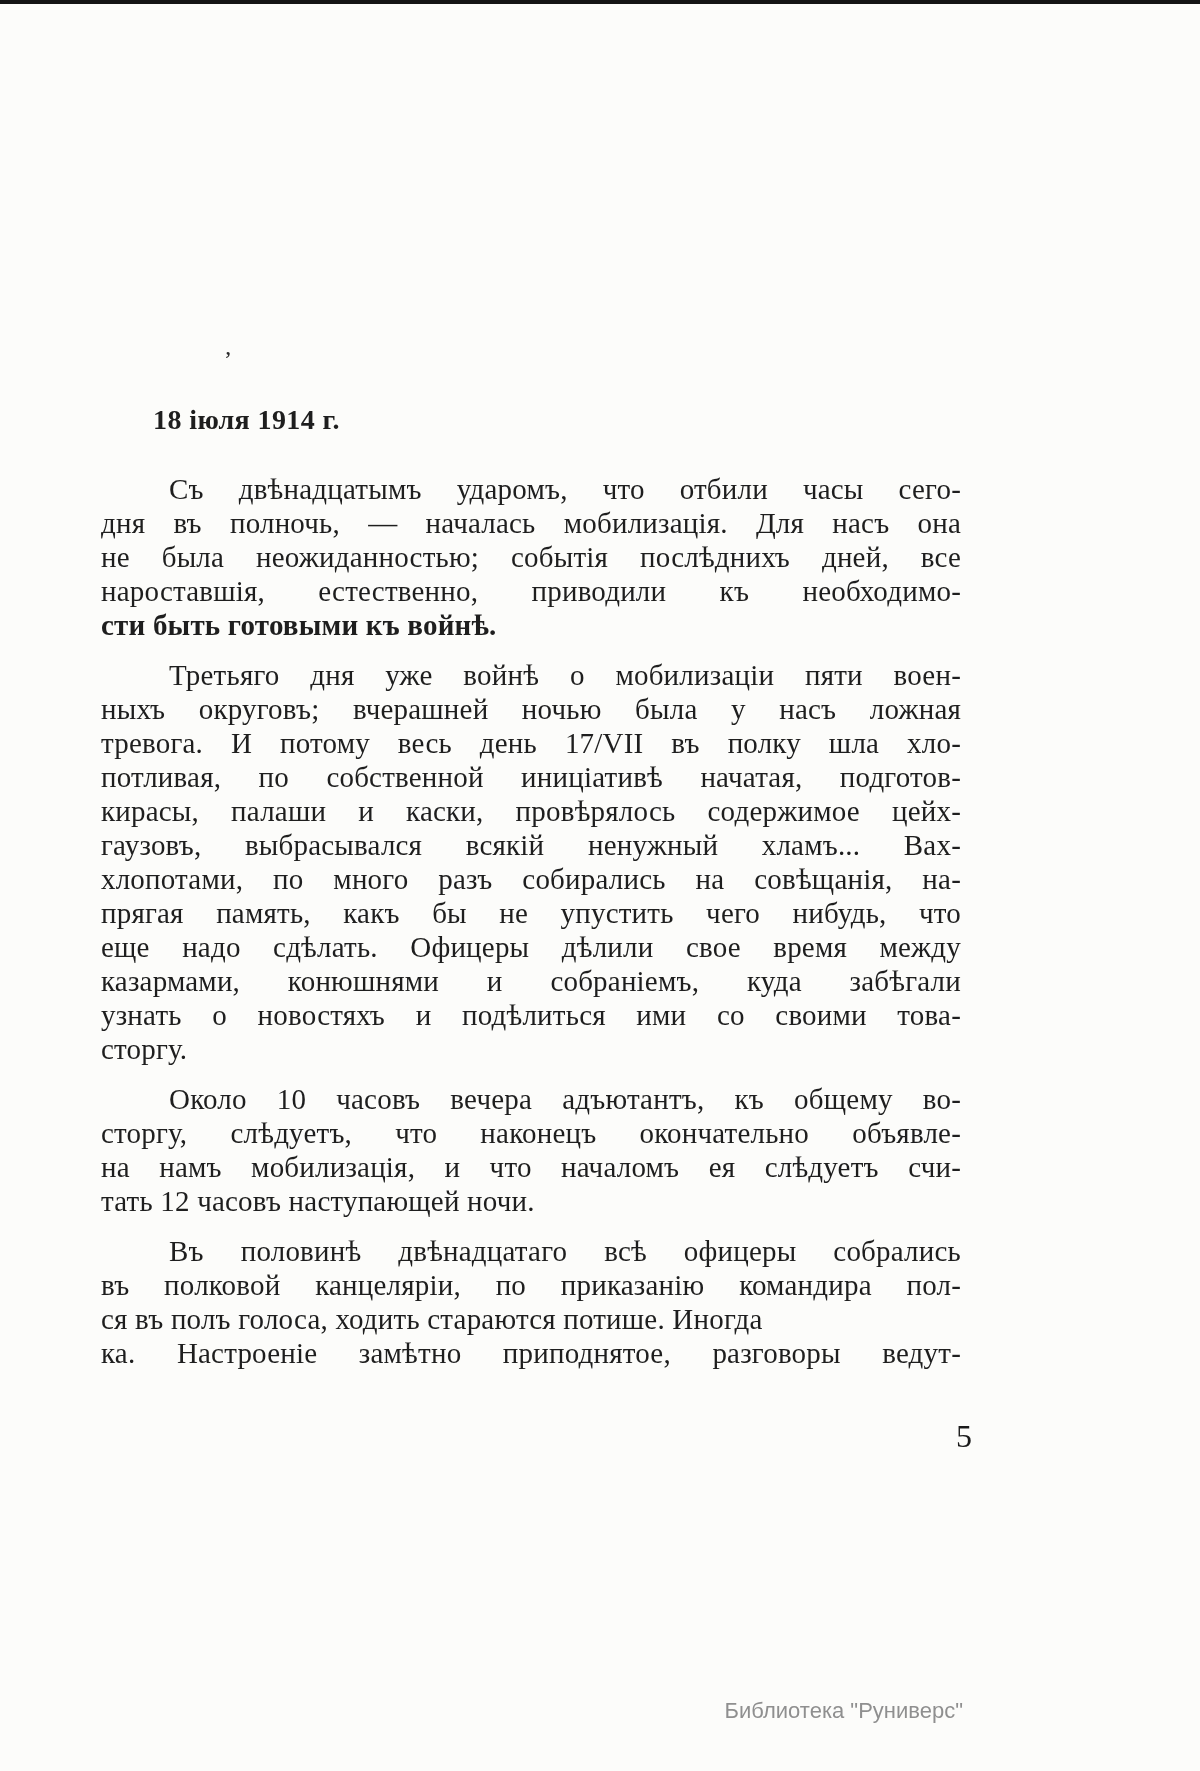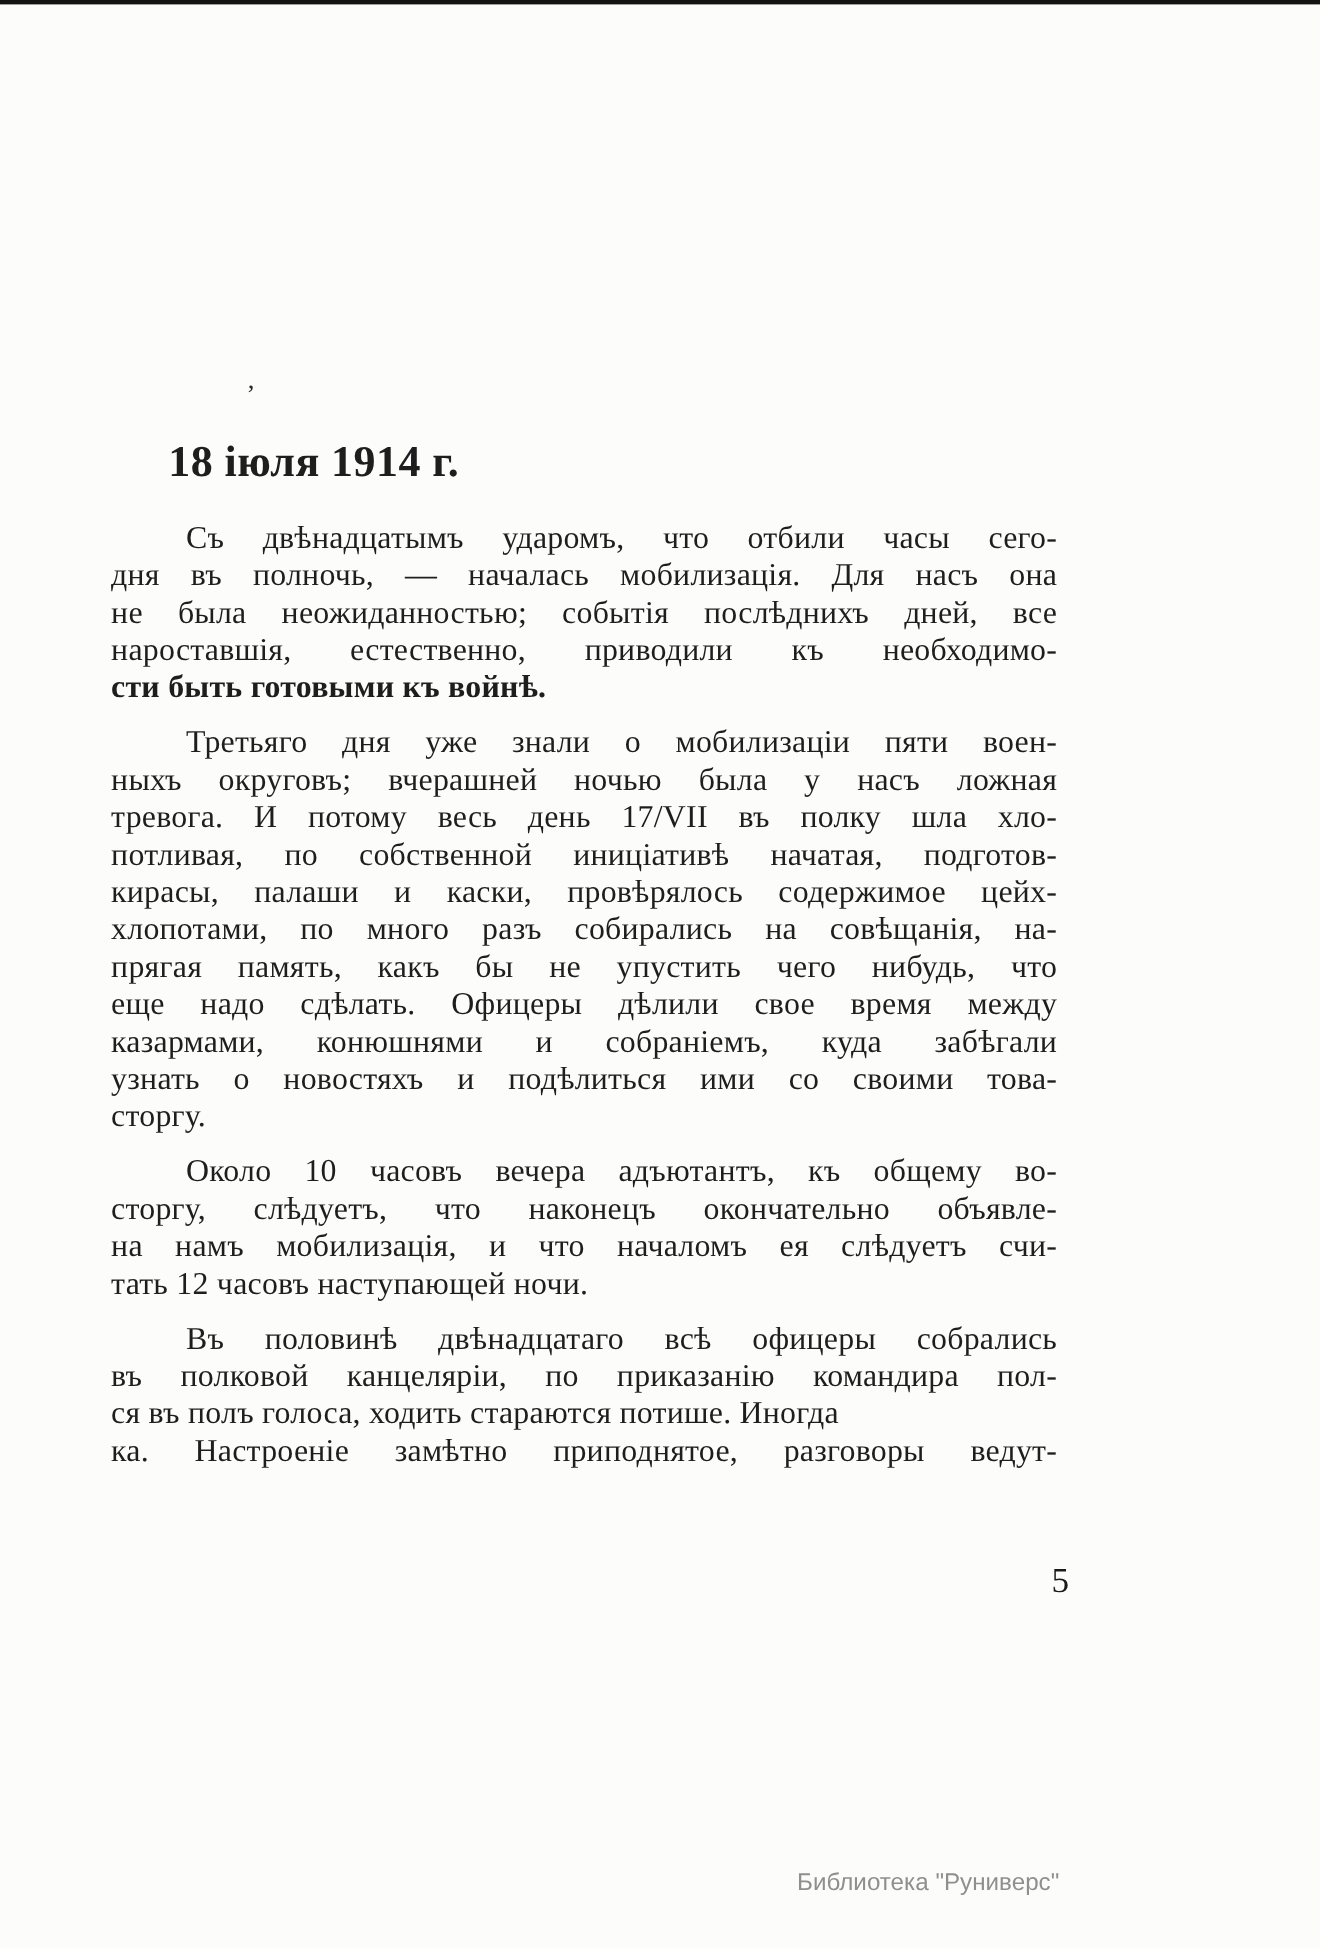--- a/index.html
+++ b/index.html
@@ -24,21 +24,21 @@
     font-size: 24px;
     color: #2a2a2a;
   }
   .text-block {
     position: absolute;
     left: 85px;
     top: 402px;
     width: 892px;
   }
   .heading {
-    font-size: 40px;
+    font-size: 28px;
     font-weight: bold;
     margin: 0 0 34px 0;
     text-indent: 68px;
     letter-spacing: 0.4px;
     line-height: 36px;
   }
   .paragraph { margin: 16px; padding: 0; }
   .line {
     font-size: 29px;
     line-height: 34px;
@@ -77,25 +77,26 @@
     <h1 class="heading">18 іюля 1914 г.</h1>
     <div id="paragraphs">
         <div class="paragraph">
           <div class="line first">Съ двѣнадцатымъ ударомъ, что отбили часы сего-</div>
           <div class="line">дня въ полночь, — началась мобилизація. Для насъ она</div>
           <div class="line">не была неожиданностью; событія послѣднихъ дней, все</div>
           <div class="line">нароставшія, естественно, приводили къ необходимо-</div>
           <div class="line last bold">сти быть готовыми къ войнѣ.</div>
         </div>
         <div class="paragraph">
-          <div class="line first">Третьяго дня уже знали о мобилизаціи пяти воен-</div>
+          <div class="line first">Третьяго дня уже войнѣ о мобилизаціи пяти воен-</div>
           <div class="line">ныхъ округовъ; вчерашней ночью была у насъ ложная</div>
           <div class="line">тревога. И потому весь день 17/VII въ полку шла хло-</div>
           <div class="line">потливая, по собственной иниціативѣ начатая, подготов-</div>
           <div class="line">кирасы, палаши и каски, провѣрялось содержимое цейх-</div>
+          <div class="line">гаузовъ, выбрасывался всякій ненужный хламъ... Вах-</div>
           <div class="line">хлопотами, по много разъ собирались на совѣщанія, на-</div>
           <div class="line">прягая память, какъ бы не упустить чего нибудь, что</div>
           <div class="line">еще надо сдѣлать. Офицеры дѣлили свое время между</div>
           <div class="line">казармами, конюшнями и собраніемъ, куда забѣгали</div>
           <div class="line">узнать о новостяхъ и подѣлиться ими со своими това-</div>
           <div class="line last">сторгу.</div>
         </div>
         <div class="paragraph">
           <div class="line first">Около 10 часовъ вечера адъютантъ, къ общему во-</div>
           <div class="line">сторгу, слѣдуетъ, что наконецъ окончательно объявле-</div>

